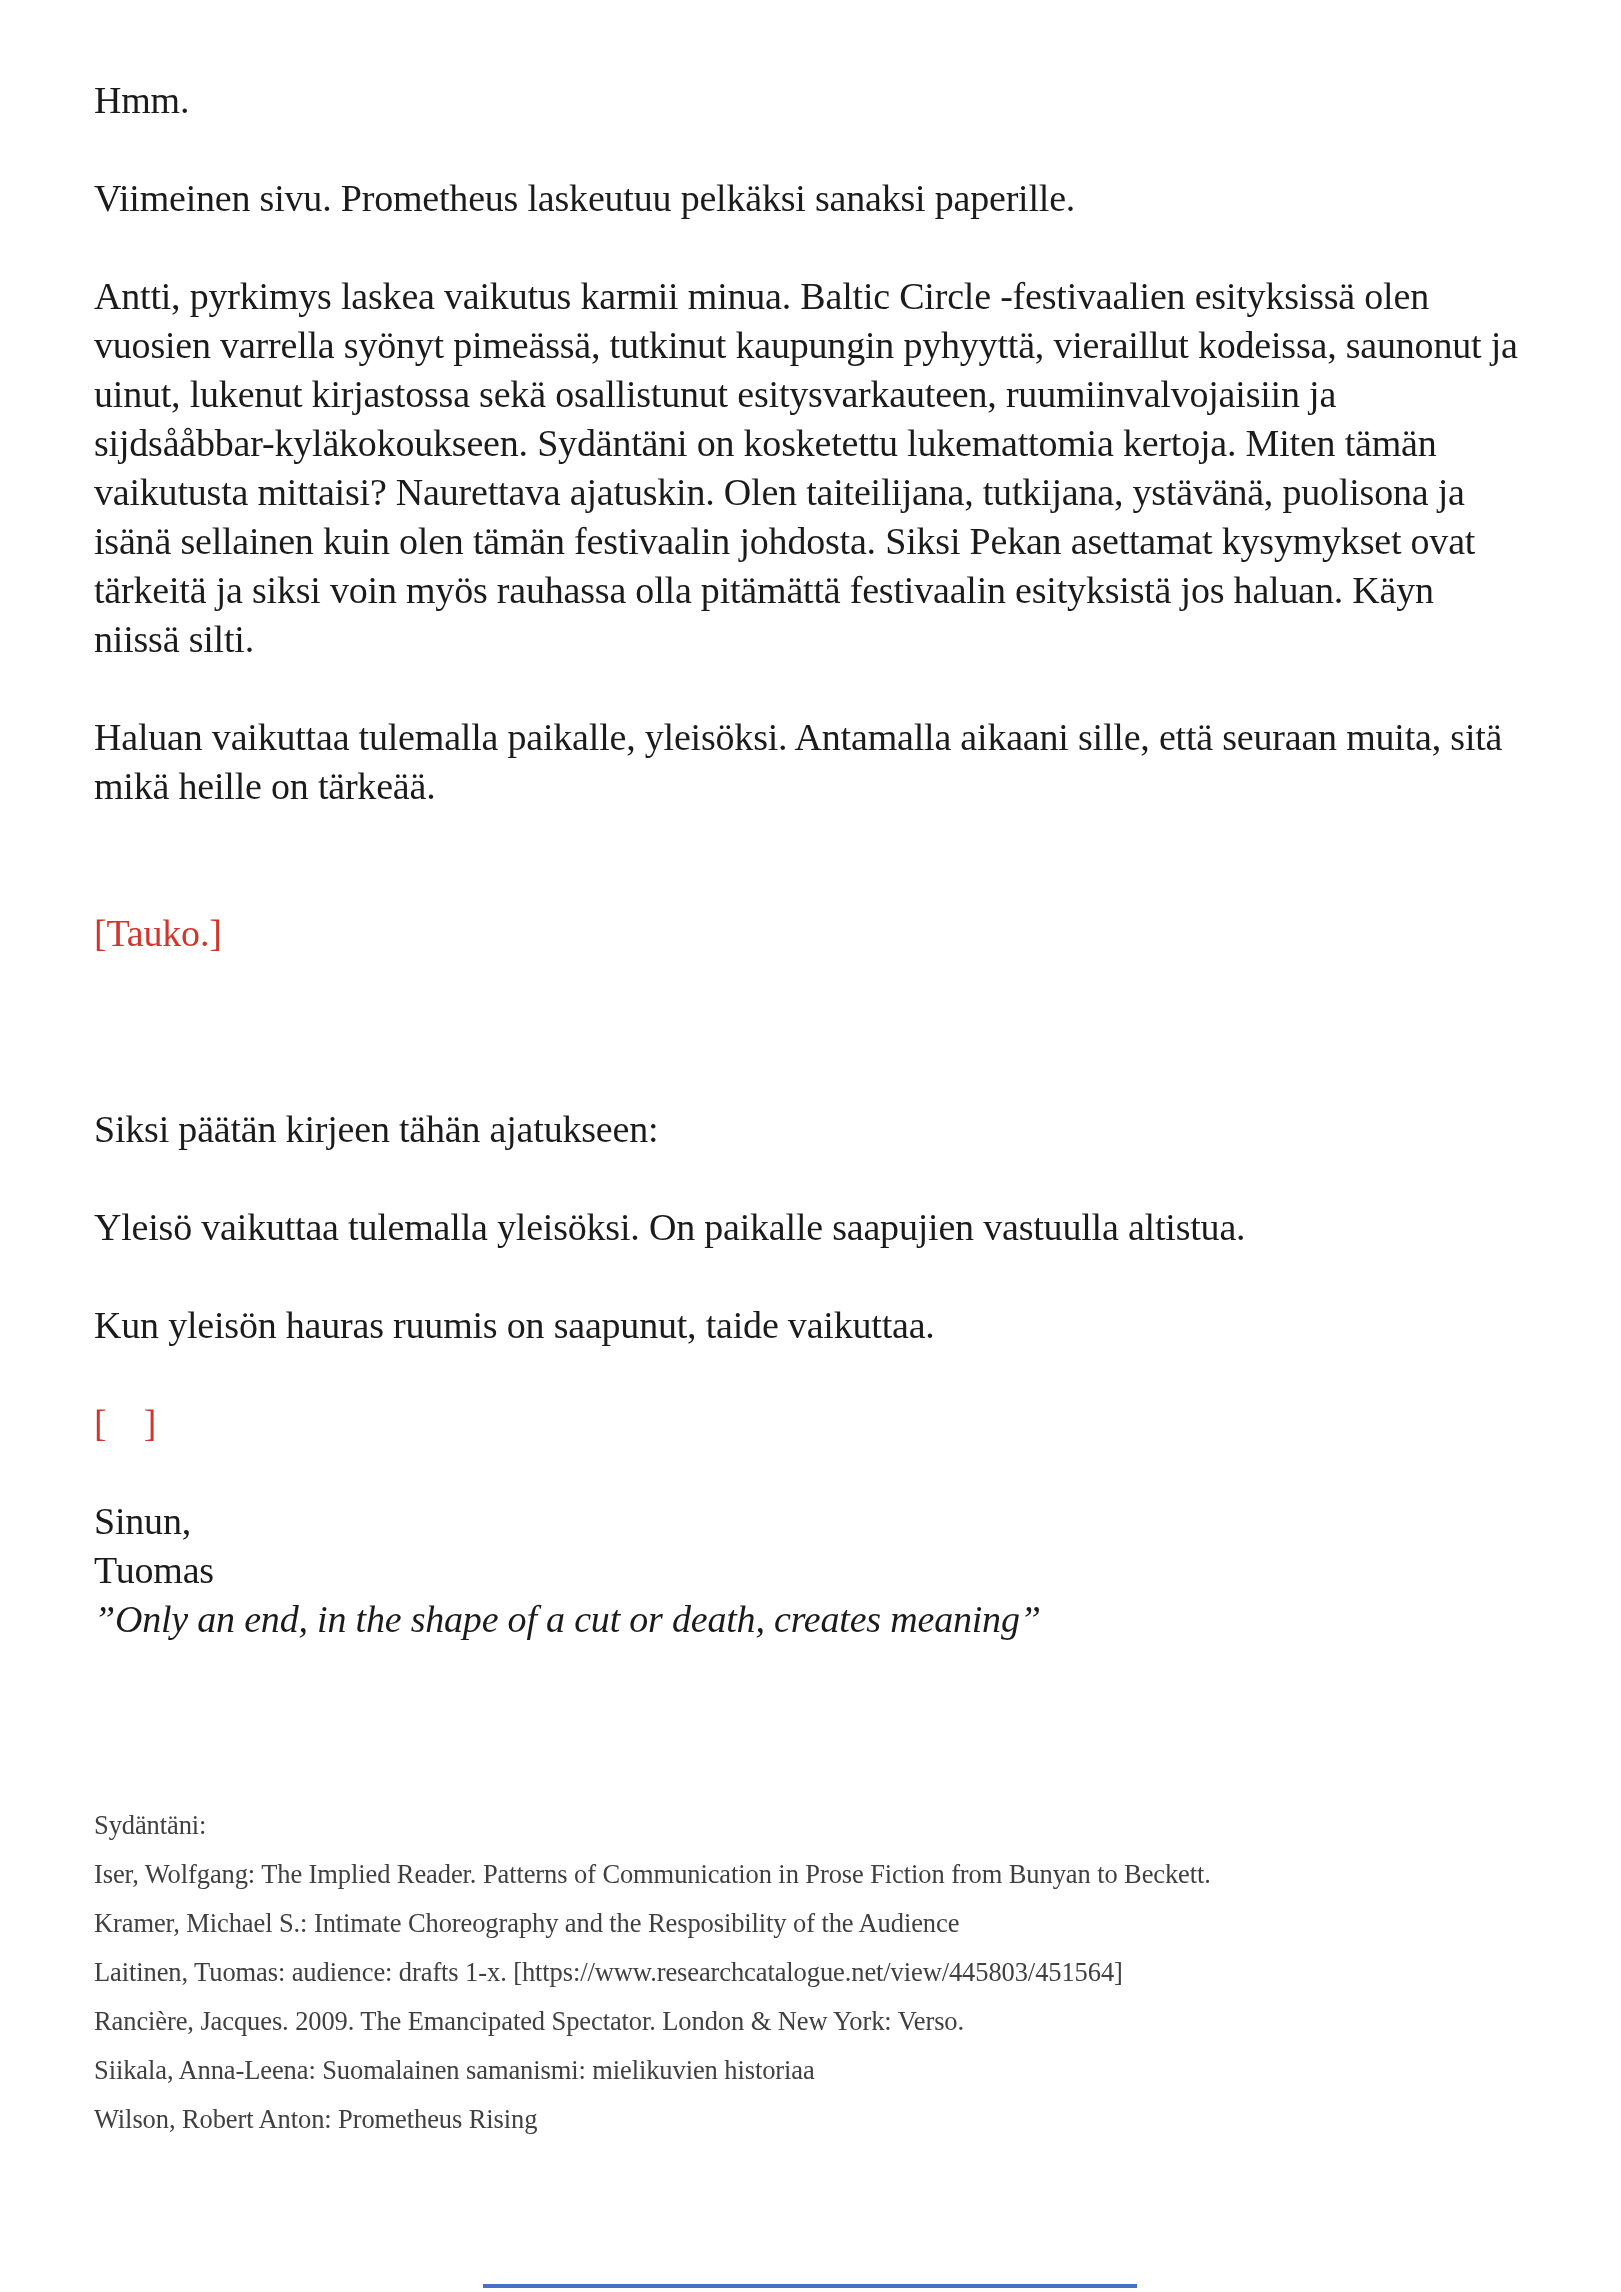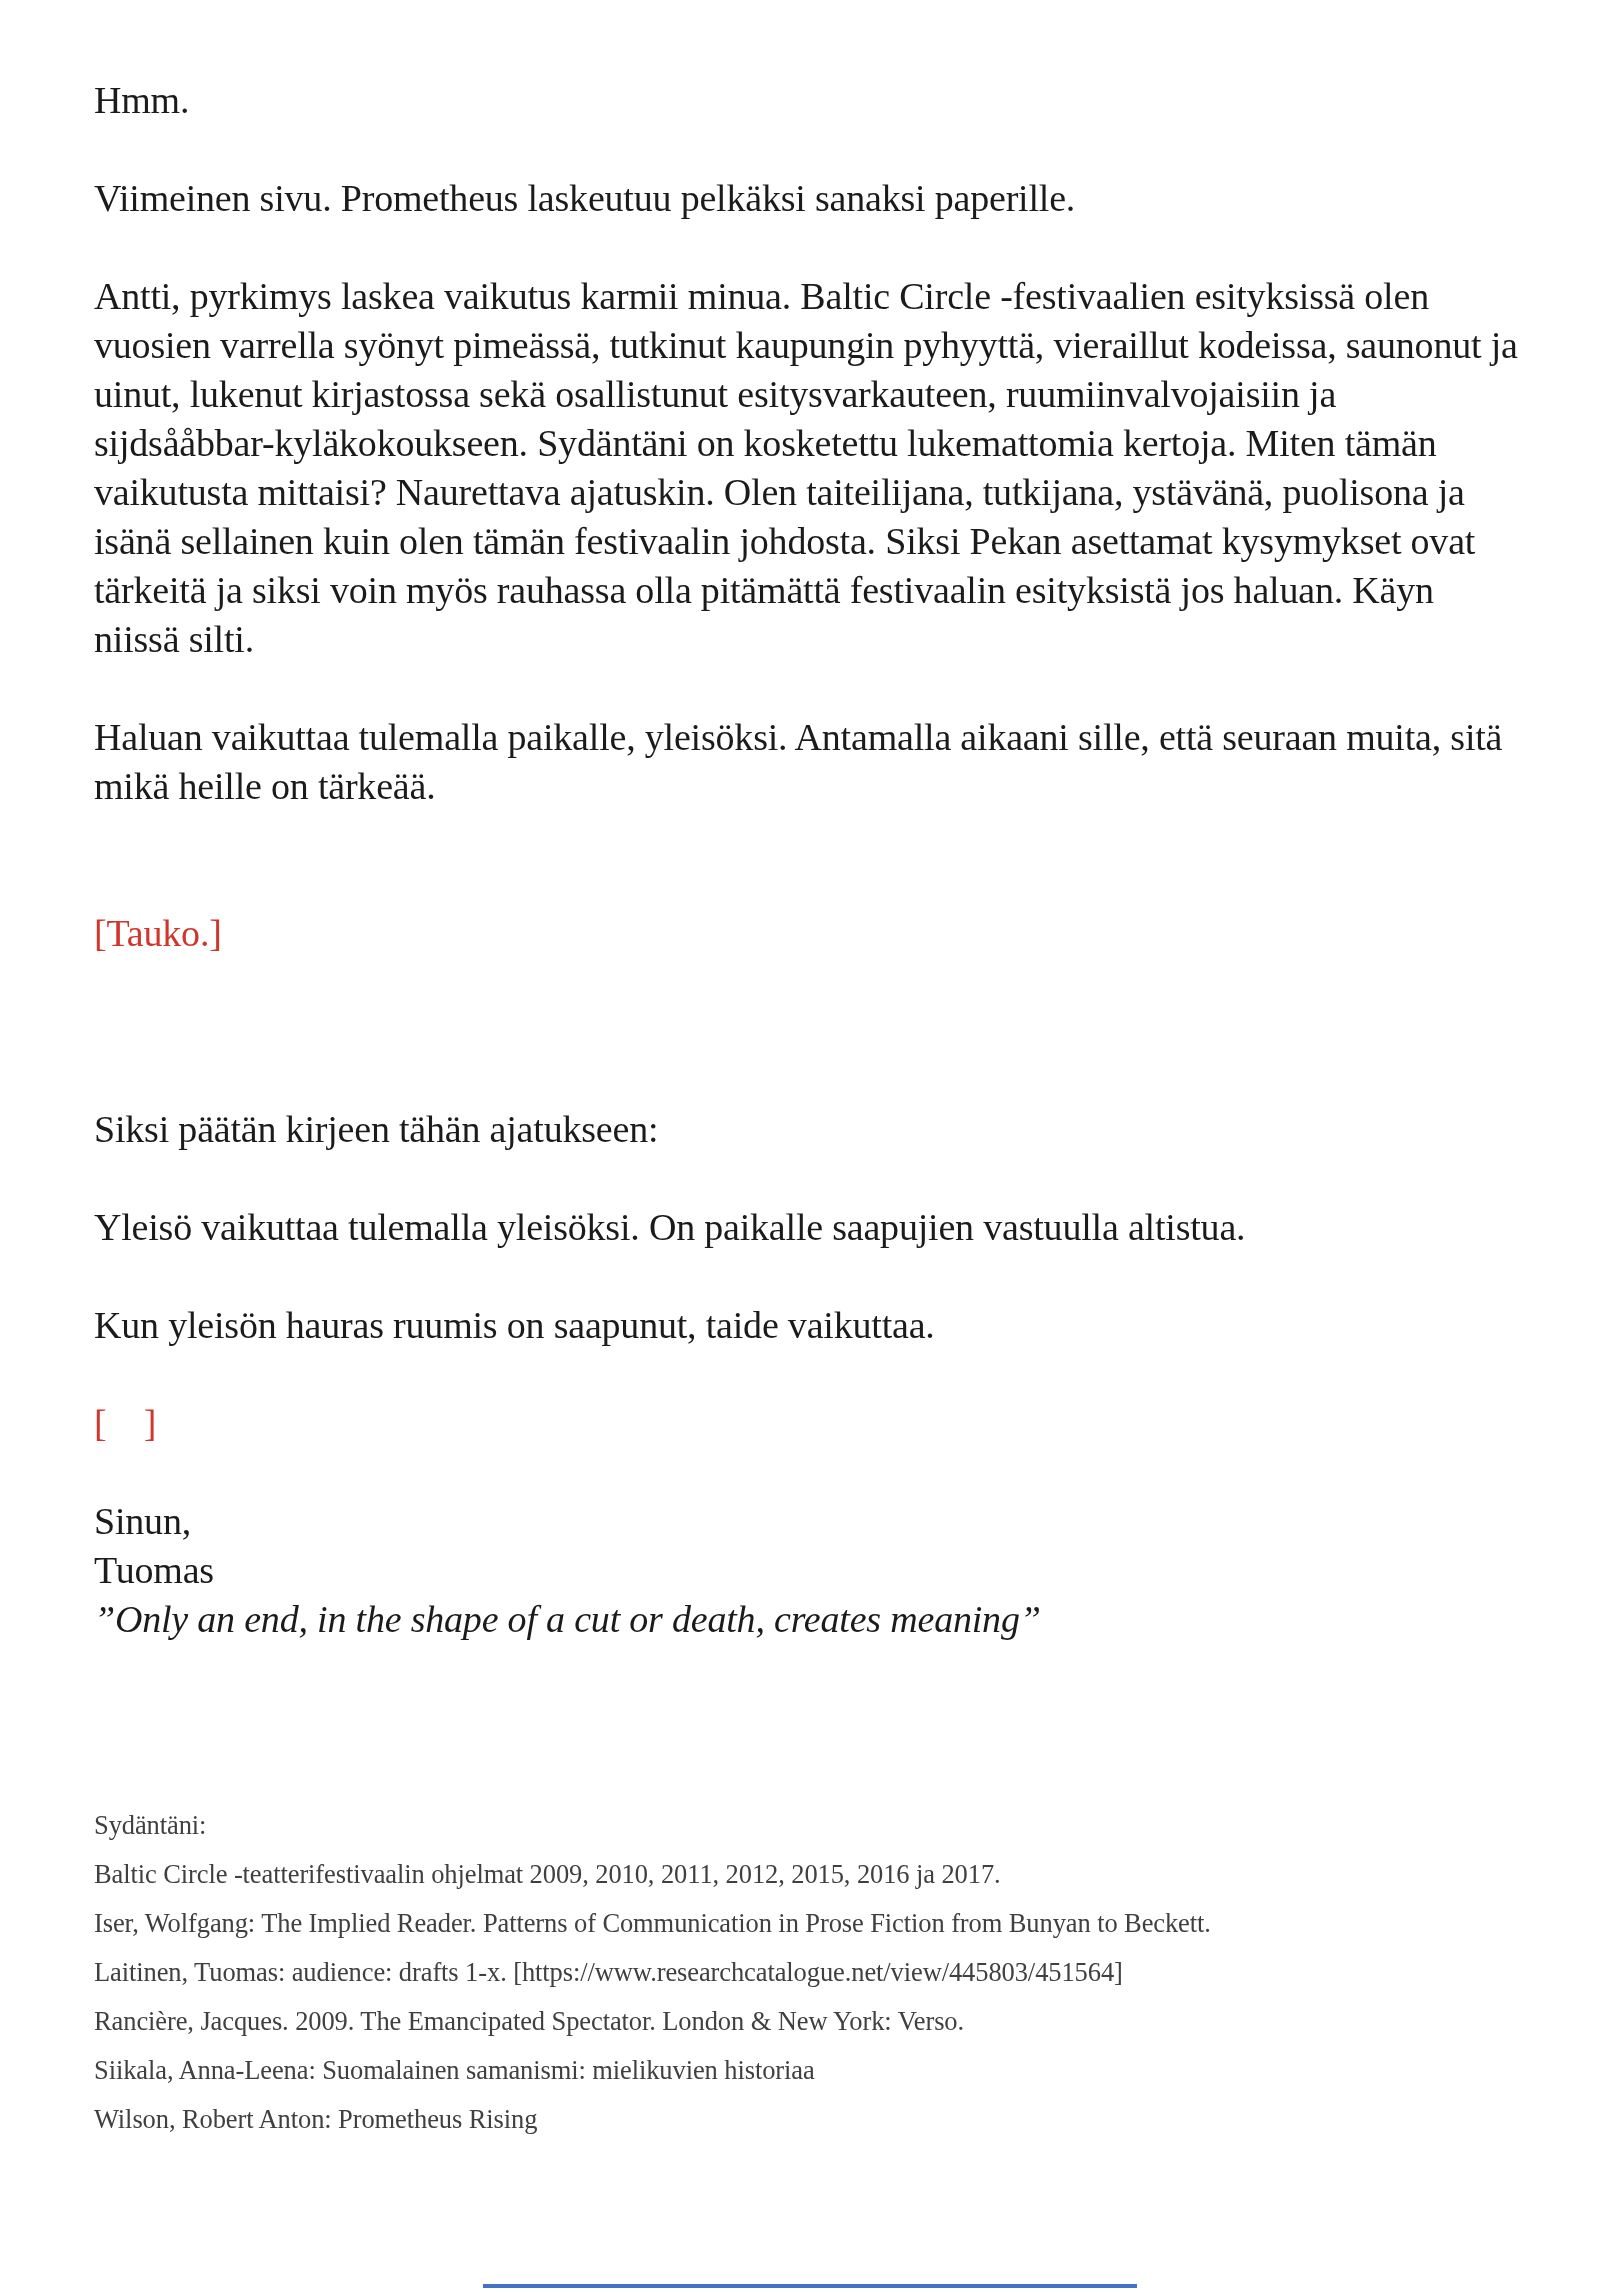--- a/index.html
+++ b/index.html
@@ -84,22 +84,22 @@
     <p class="gap-1 red pre">[    ]</p>
 
     <div class="gap-1">
       <p>Sinun,</p>
       <p>Tuomas</p>
       <p class="italic">”Only an end, in the shape of a cut or death, creates meaning”</p>
     </div>
 
     <div class="refs gap-refs">
       <div class="ref">Sydäntäni:</div>
-      <div class="ref">Baltic Circle -teatterifestivaalin ohjelmat 2009, 2010, 2011, 2012, 2015, 2016 ja 2017.</div>
       <div class="ref">Iser, Wolfgang: The Implied Reader. Patterns of Communication in Prose Fiction from Bunyan to Beckett.</div>
+      <div class="ref">Kramer, Michael S.: Intimate Choreography and the Resposibility of the Audience</div>
       <div class="ref">Laitinen, Tuomas: audience: drafts 1-x. [https://www.researchcatalogue.net/view/445803/451564]</div>
       <div class="ref">Rancière, Jacques. 2009. The Emancipated Spectator. London &amp; New York: Verso.</div>
       <div class="ref">Siikala, Anna-Leena: Suomalainen samanismi: mielikuvien historiaa</div>
       <div class="ref">Wilson, Robert Anton: Prometheus Rising</div>
     </div>
 
   </div>
 
   <div class="bottom-line"></div>
 </div>

